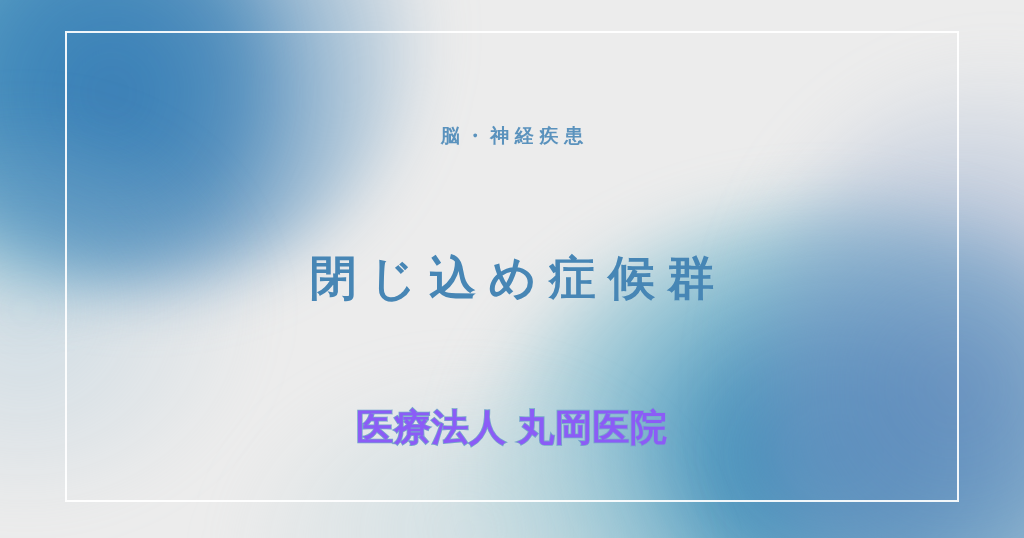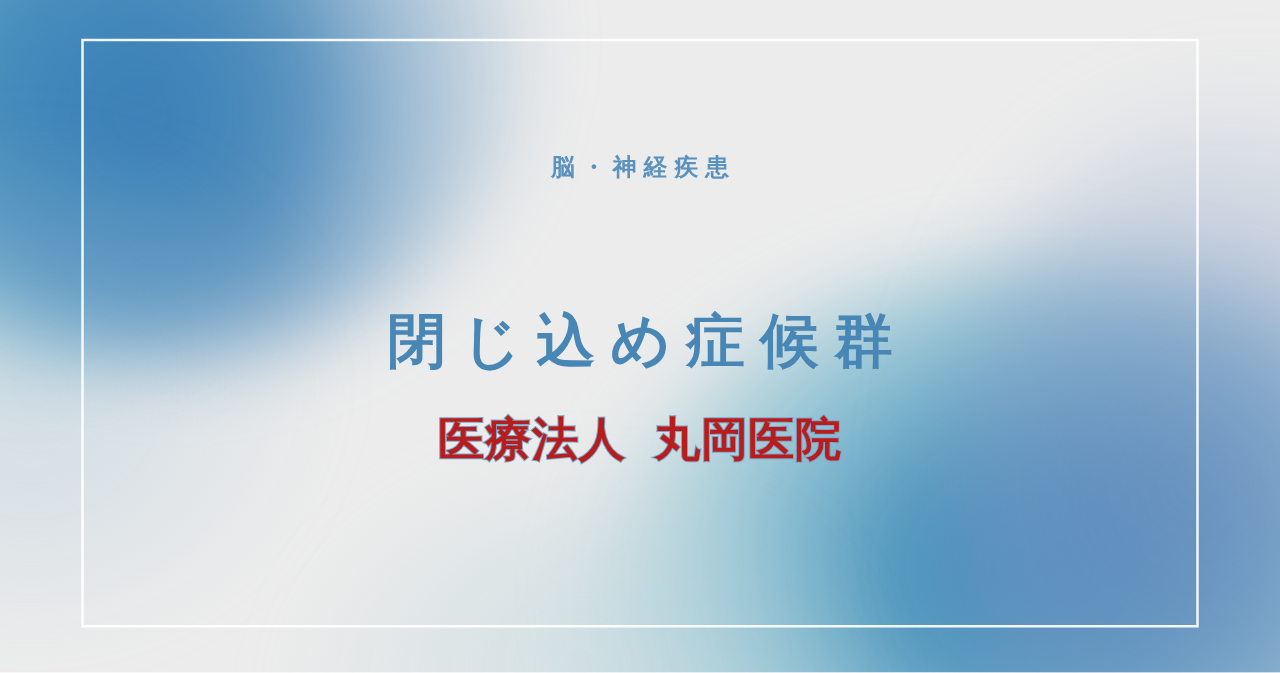--- a/index.html
+++ b/index.html
@@ -8,21 +8,21 @@
     padding: 0;
     background: #ffffff;
   }
 
   .eyecatch {
     position: relative;
     width: 1024px;
     height: 538px;
     overflow: hidden;
     background: #ececec;
-    font-family: Liberation Mono, monospace;
+    font-family: Liberation Sans, sans-serif;
     -webkit-font-smoothing: antialiased;
   }
 
   
   .bg-layer {
     position: absolute;
     inset: 0;
     pointer-events: none;
   }
 
@@ -157,26 +157,27 @@
     font-size: 47px;
     font-weight: 700;
     letter-spacing: 0.26em;
     text-indent: 0.26em;
     color: #4786b5;
     line-height: 1.08;
     white-space: nowrap;
   }
 
   .clinic {
+    margin-top: 73px;
     font-size: 37px;
     font-weight: 700;
     letter-spacing: 0.015em;
     line-height: 1.1;
     white-space: nowrap;
-    color: #b91c1c;
+    color: #8b5cf6;
     -webkit-text-stroke: 1.6px #78a8cb;
     paint-order: stroke fill;
   }
 </style>
 </head>
 <body>
 
 <div class="eyecatch">
 
   <div class="bg-layer">

